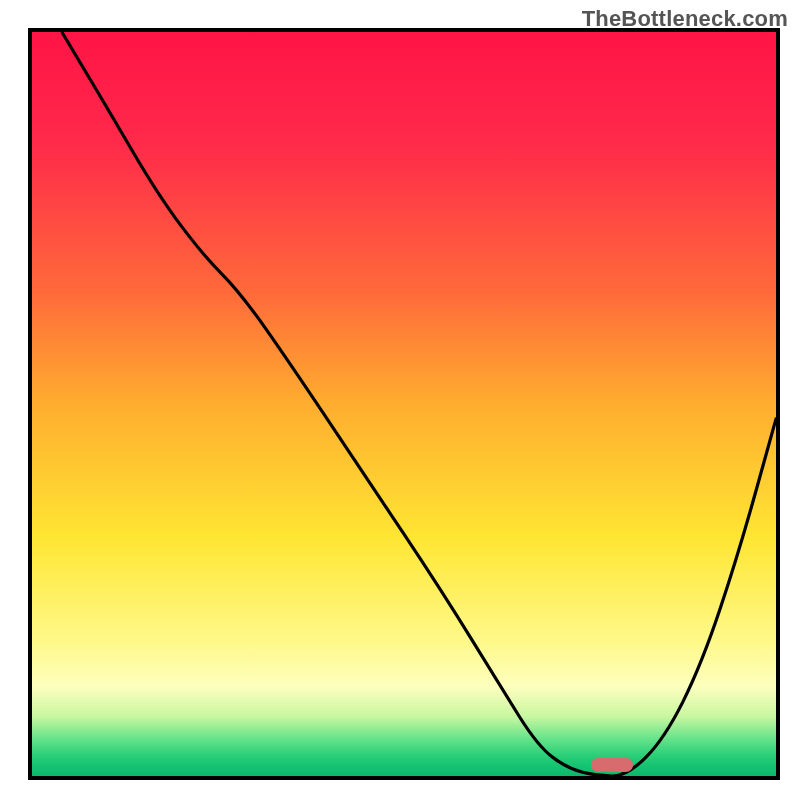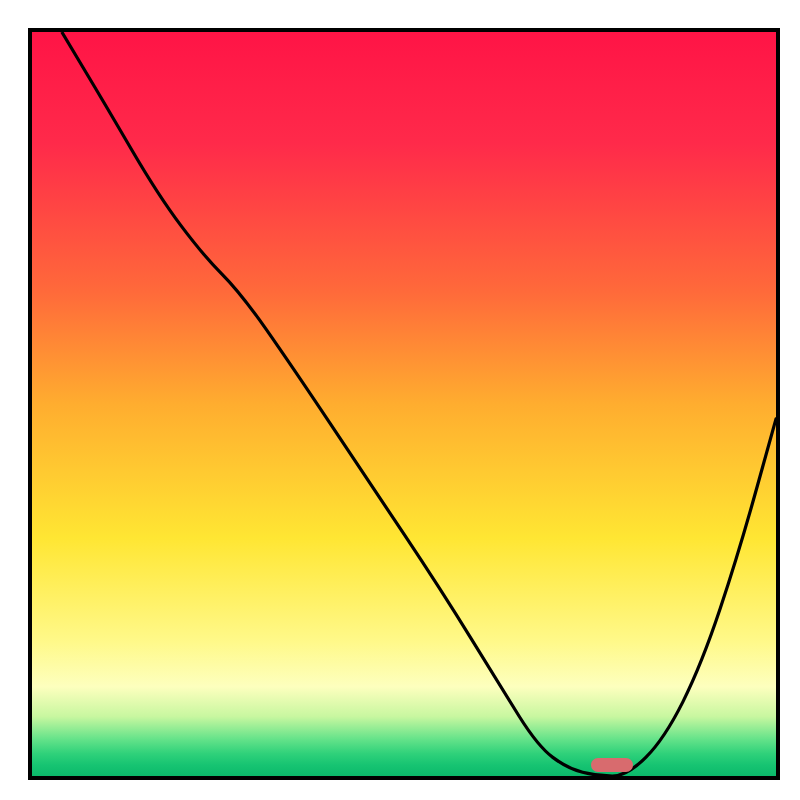--- a/index.html
+++ b/index.html
@@ -67,20 +67,21 @@
     border-radius: 7px;
     background: #d86b6e;
     z-index: 4;
     transform: translate(-50%, -50%);
   }
 </style>
 </head>
 <body>
 
 <div class="container">
+  <div class="watermark">TheBottleneck.com</div>
 
   <div class="plot-area">
     <div class="gradient-bg"></div>
 
     <svg class="curve-layer" viewBox="0 0 744 744" preserveAspectRatio="none">
       <path id="curve-path" d="M 29.8 0.0 Q 29.8 0.0 52.1 37.2 Q 74.4 74.4 100.4 119.0 Q 126.5 163.7 148.8 193.4 Q 171.1 223.2 189.7 241.8 Q 208.3 260.4 234.4 297.6 Q 260.4 334.8 297.6 390.6 Q 334.8 446.4 372.0 502.2 Q 409.2 558.0 439.0 606.4 Q 468.7 654.7 487.3 684.5 Q 505.9 714.2 520.8 725.4 Q 535.7 736.6 550.6 740.3 Q 565.4 744.0 580.3 744.0 Q 595.2 744.0 613.8 725.4 Q 632.4 706.8 651.0 669.6 Q 669.6 632.4 688.2 576.6 Q 706.8 520.8 725.4 453.8 T 744.0 386.9 " stroke="#000" stroke-width="3.2" fill="none"></path>
     </svg>
 
     <div id="marker" class="marker" style="left: 580.32px; top: 732.84px; background: rgb(216, 107, 110);"></div>
   </div>

